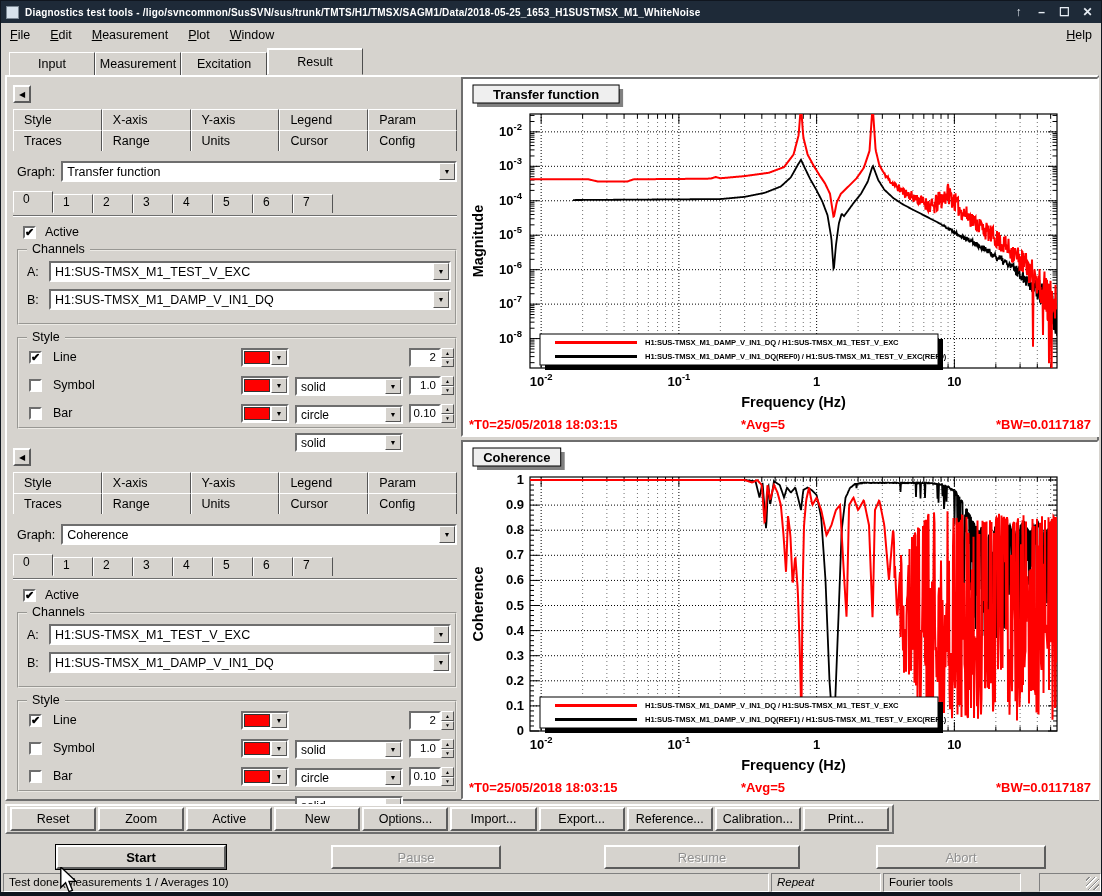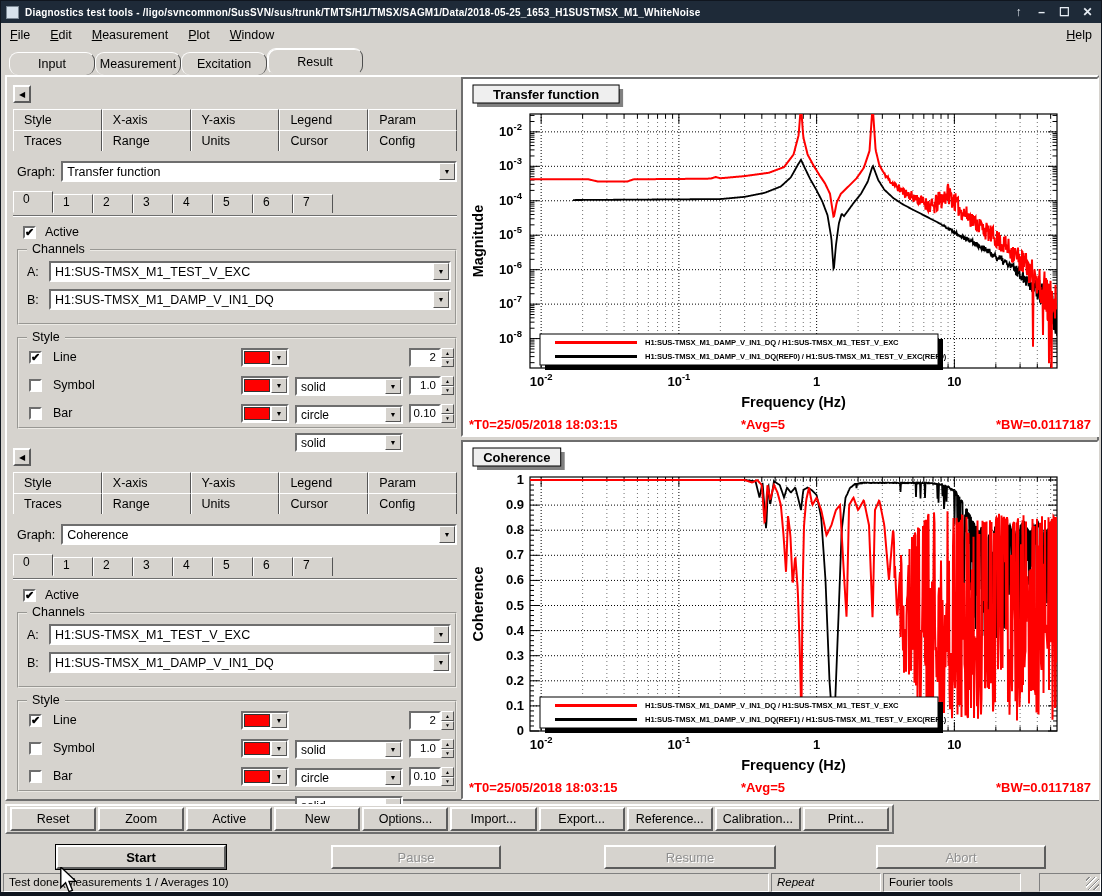--- a/index.html
+++ b/index.html
@@ -16,21 +16,21 @@
 
   
   .menubar { position:absolute; left:0; top:22px; width:100%; height:24px; display:flex; align-items:center;
              padding:0 9px; gap:20px; font-size:12.5px; background:#d6d3ce; }
   .menu-item { white-space:nowrap; }
   .menu-help { margin-left:auto; }
 
   
   .main-tabs { position:absolute; left:8px; top:47px; height:27px; display:flex; align-items:flex-end; }
   .tab { height:23px; width:86px; font-size:12.5px; display:flex; align-items:center; justify-content:center;
-         background:#d6d3ce; border-top:1px solid #fff; border-left:1px solid #fff; border-right:1px solid #4d4d4d;border-radius:9px; }
+         background:#d6d3ce; border-top:1px solid #fff; border-left:1px solid #fff; border-right:1px solid #4d4d4d; }
   .tab.active { height:27px; width:96px; border:1px solid; border-color:#fff #4d4d4d transparent #fff;
                 box-shadow:inset 1px 1px 0 #fff; }
 
   
   .content { position:absolute; left:4px; top:74px; width:1094px; height:726px; background:#d6d3ce;
              border:2px solid; border-color:#fff #6e6e6e #6e6e6e #fff; }
 
   
   .ctrl-panel { position:absolute; left:2px; width:450px; height:356px; }
   .sq-btn { position:absolute; left:4px; top:6px; width:18px; height:18px; background:#d6d3ce;
@@ -930,21 +930,21 @@
     <div class="tb-btn">Import...</div>
     <div class="tb-btn">Export...</div>
     <div class="tb-btn">Reference...</div>
     <div class="tb-btn">Calibration...</div>
     <div class="tb-btn">Print...</div>
   </div>
 
   <div class="runbar">
     <div class="run-btn primary" style="left:55px; width:170px;">Start</div>
     <div class="run-btn disabled" style="left:330px; width:170px;">Pause</div>
-    <div class="run-btn disabled" style="left:603px; width:172px;">Resume</div>
+    <div class="run-btn disabled" style="left:603px; width:196px;">Resume</div>
     <div class="run-btn disabled" style="left:875px; width:170px;">Abort</div>
   </div>
 
   <div class="statusbar">
     <div class="status-cell" style="left:2px; width:766px;">Test done (Measurements 1 / Averages 10)</div>
     <div class="status-cell" style="left:770px; width:110px;font-style:italic;">Repeat</div>
     <div class="status-cell" style="left:882px; width:138px;">Fourier tools</div>
     <div class="status-cell" style="left:1038px; width:62px;">
       <div class="grip"></div>
     </div>

